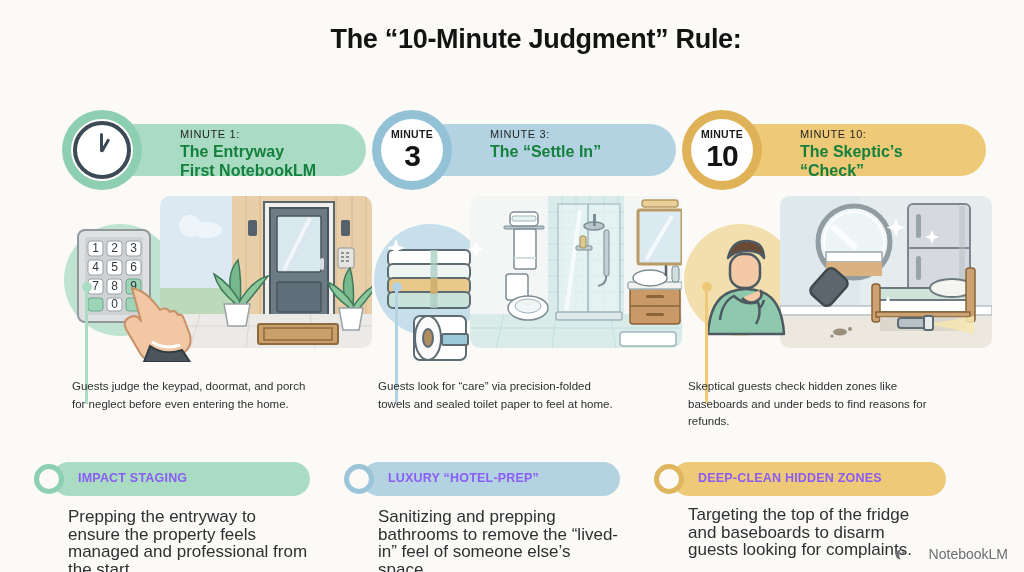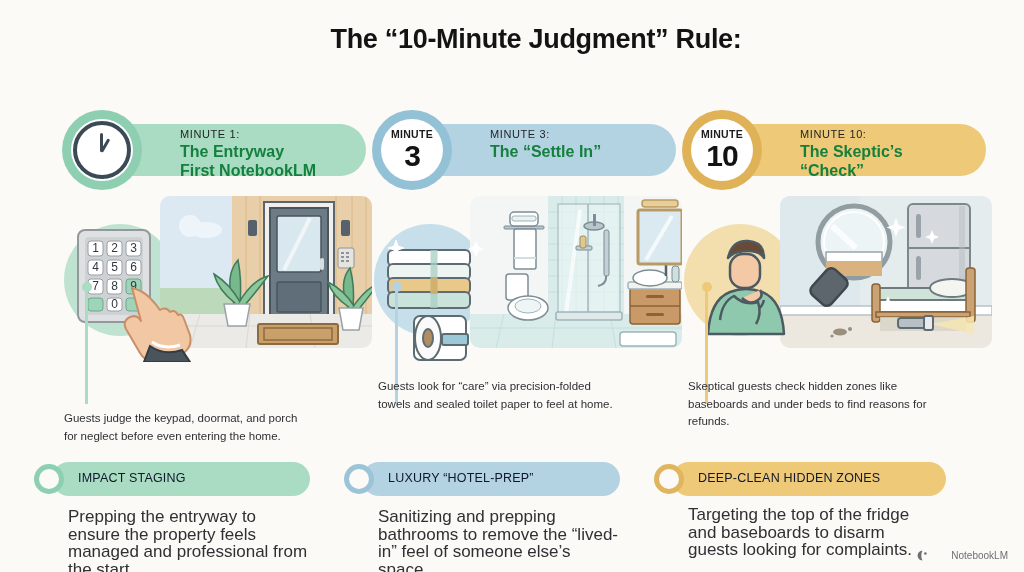--- a/index.html
+++ b/index.html
@@ -81,33 +81,33 @@
   }
 
   
   .act{position:absolute;height:36px;left:34px;width:276px;}
   .act .bar{position:absolute;left:18px;top:0;width:258px;height:34px;border-radius:17px;}
   .act .ring{
     position:absolute;left:0;top:2px;width:30px;height:30px;border-radius:50%;
     box-sizing:border-box;border-width:5px;border-style:solid;background:#fbfaf6;
   }
   .act .lbl{
-    position:absolute;left:44px;top:9px;font-size:12.5px;font-weight:normal;
-    letter-spacing:.2px;color:#0f172a;
+    position:absolute;left:44px;top:9px;font-size:12.5px;font-weight:bold;
+    letter-spacing:.2px;color:#8b5cf6;
   }
   .actdesc{
     position:absolute;left:68px;width:240px;
     font-size:17px;line-height:17.5px;color:#2f3033;
   }
 
   
   .wm{
     position:absolute;right:16px;bottom:10px;
     display:flex;align-items:center;gap:22px;
-    font-size:10px;color:#6e6e73;font-weight:500;
+    font-size:14px;color:#6e6e73;font-weight:500;
   }
 </style>
 </head>
 <body>
 
 <div class="canvas">
 
   <div class="title">
     <div class="line">The “10-Minute Judgment” Rule:</div>
   </div>
@@ -233,21 +233,21 @@
         </g>
         <path d="M84 124 q14 10 32 4 l8 12 h-46 z" fill="#49545c" stroke="#333c43" stroke-width="2"></path>
         <path d="M86 120 q12 8 28 3" fill="none" stroke="#ffffff" stroke-width="3"></path>
       </svg>
     </div>
 
     <div class="conn" style="left:23px;top:172px;height:122px;background:#a9dcc3">
       <div class="nub" style="top:0;background:#a9dcc3"></div>
     </div>
 
-    <div class="body" style="top:268px;left:2px;margin-top:32px;">Guests judge the keypad, doormat, and porch for neglect before even entering the home.</div>
+    <div class="body" style="top:268px;left:10px;">Guests judge the keypad, doormat, and porch for neglect before even entering the home.</div>
 
     <div class="act" style="top:352px;left:-28px;">
       <div class="bar" style="background:#a9dcc3"></div>
       <div class="ring" style="border-color:#8ccfb1"></div>
       <div class="lbl">IMPACT STAGING</div>
     </div>
 
     <div class="actdesc" style="top:398px;left:6px;">Prepping the entryway to ensure the property feels managed and professional from the start.</div>
   </div>
 

